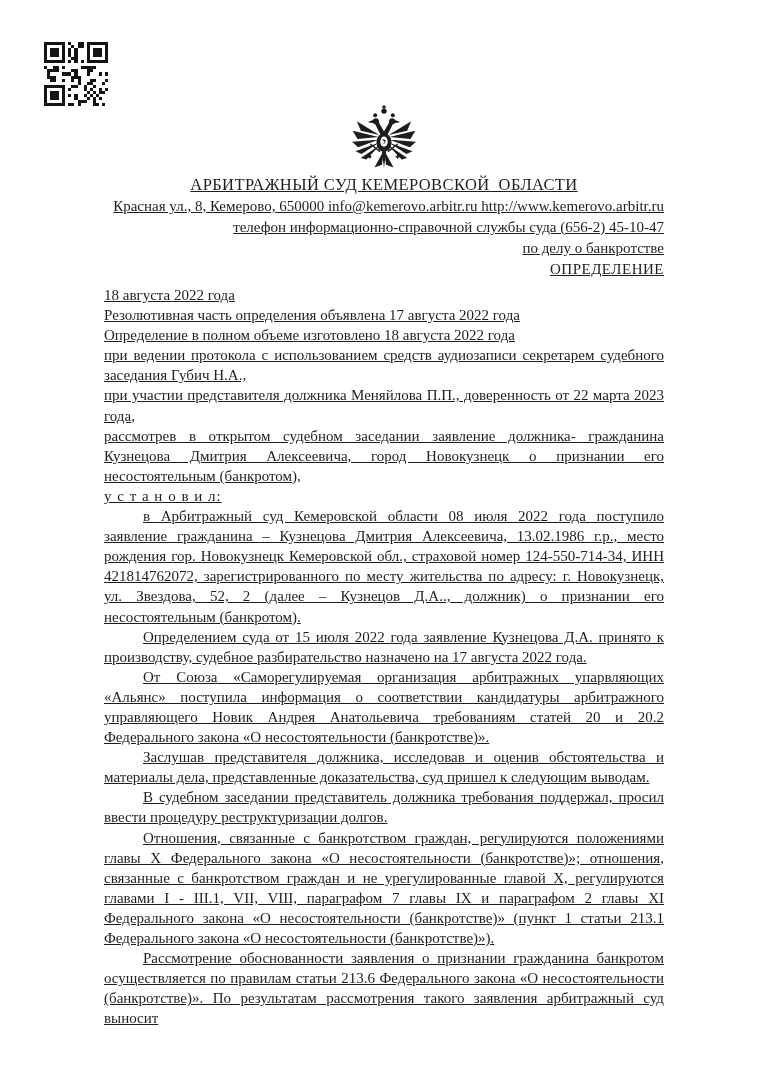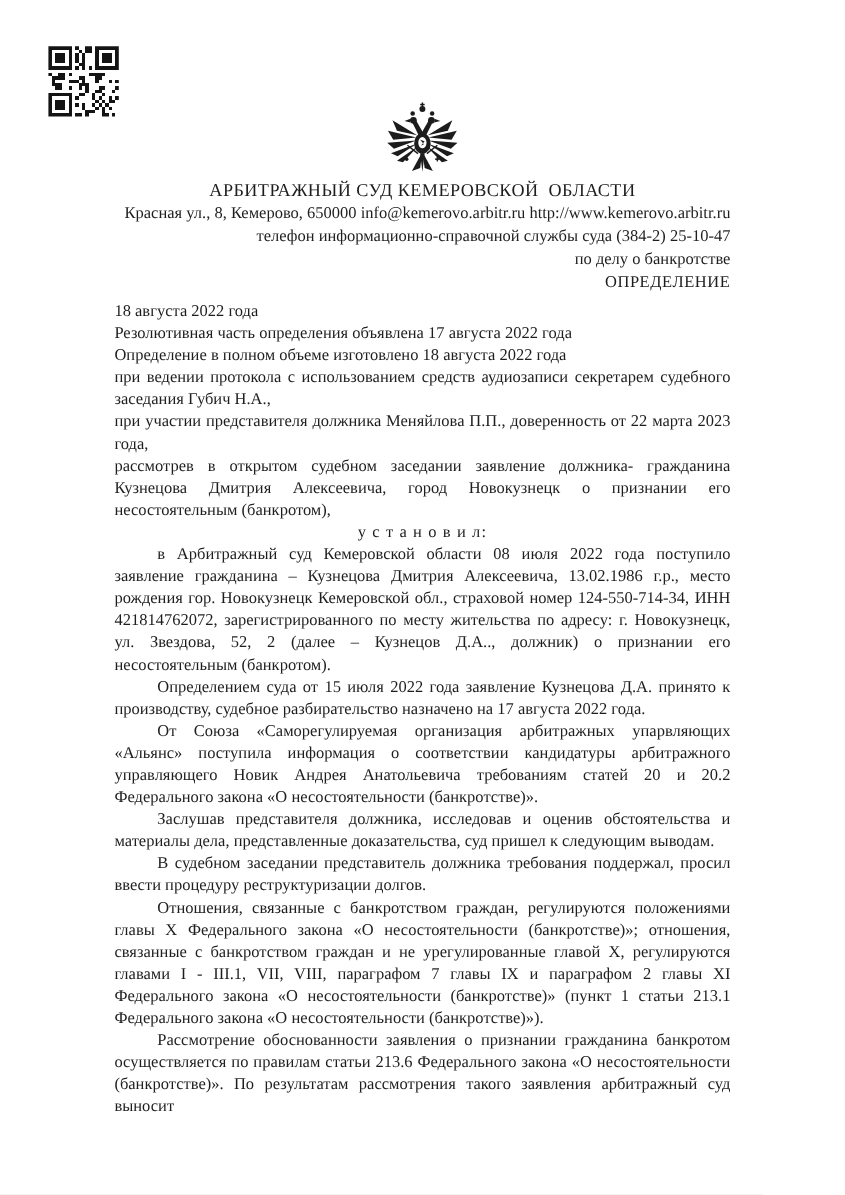--- a/index.html
+++ b/index.html
@@ -11,43 +11,44 @@
     font-family:"Liberation Serif", serif;
     color:#1e1e1e;
     overflow:hidden;
   }
   .qr {
     position:absolute; left:44px; top:42px;
     width:64px; height:64px;
   }
   .qr svg { width:100%; height:100%; shape-rendering:crispEdges; }
   .content {
-    position:absolute; left:104px; top:0;
+    position:absolute; left:104px; top:12px;
     width:560px;
+    text-decoration:underline;
   }
   .emblem {
     width:68px; height:68px;
     margin:93px auto 0 auto;
   }
   .emblem svg { width:100%; height:100%; }
   .hdr { text-align:right; font-size:15px; line-height:21px; }
   .court-name {
     text-align:center;
     font-size:16.5px; line-height:22px;
     letter-spacing:0.4px;
     margin-top:1px;
     white-space:pre-wrap;
   }
   .doc-type { letter-spacing:0.5px; }
   .body-block { margin-top:5px; font-size:15px; line-height:20.1px; }
   .row { display:flex; justify-content:space-between; }
   .ln  { text-align:left; }
   .just { text-align:justify; }
   .para { text-align:justify; text-indent:39px; }
-  .ruling { text-align:center; letter-spacing:1px; }
+  .ruling { text-align:left; letter-spacing:1px; }
 </style>
 </head>
 <body>
 
 <div class="page">
 
   <div class="qr">
     <svg viewBox="0 0 21 21" xmlns="http://www.w3.org/2000/svg" aria-hidden="true">
         <g fill="#141414">
           <rect x="0" y="0" width="1" height="1"></rect>
@@ -290,21 +291,21 @@
           <rect x="67" y="75" width="6" height="2"></rect>
         </g>
 
         <ellipse cx="50" cy="54" rx="5.5" ry="7.5" fill="#ffffff"></ellipse>
         <polygon points="47,50 53,52 48,58 52,56" fill="#1c1c1c"></polygon>
       </svg>
     </div>
 
     <div class="court-name">АРБИТРАЖНЫЙ СУД КЕМЕРОВСКОЙ&nbsp; ОБЛАСТИ</div>
     <div class="hdr">Красная ул., 8, Кемерово, 650000 info@kemerovo.arbitr.ru http://www.kemerovo.arbitr.ru</div>
-    <div class="hdr">телефон информационно-справочной службы суда (384-2) 25-10-47</div>
+    <div class="hdr">телефон информационно-справочной службы суда (656-2) 45-10-47</div>
     <div class="hdr">по делу о банкротстве</div>
     <div class="hdr doc-type">ОПРЕДЕЛЕНИЕ</div>
 
     <div class="body-block">
 
 
       <div class="ln">18 августа 2022 года</div>
       <div class="ln">Резолютивная часть определения объявлена 17 августа 2022 года</div>
       <div class="ln">Определение в полном объеме изготовлено 18 августа 2022 года</div>
 

